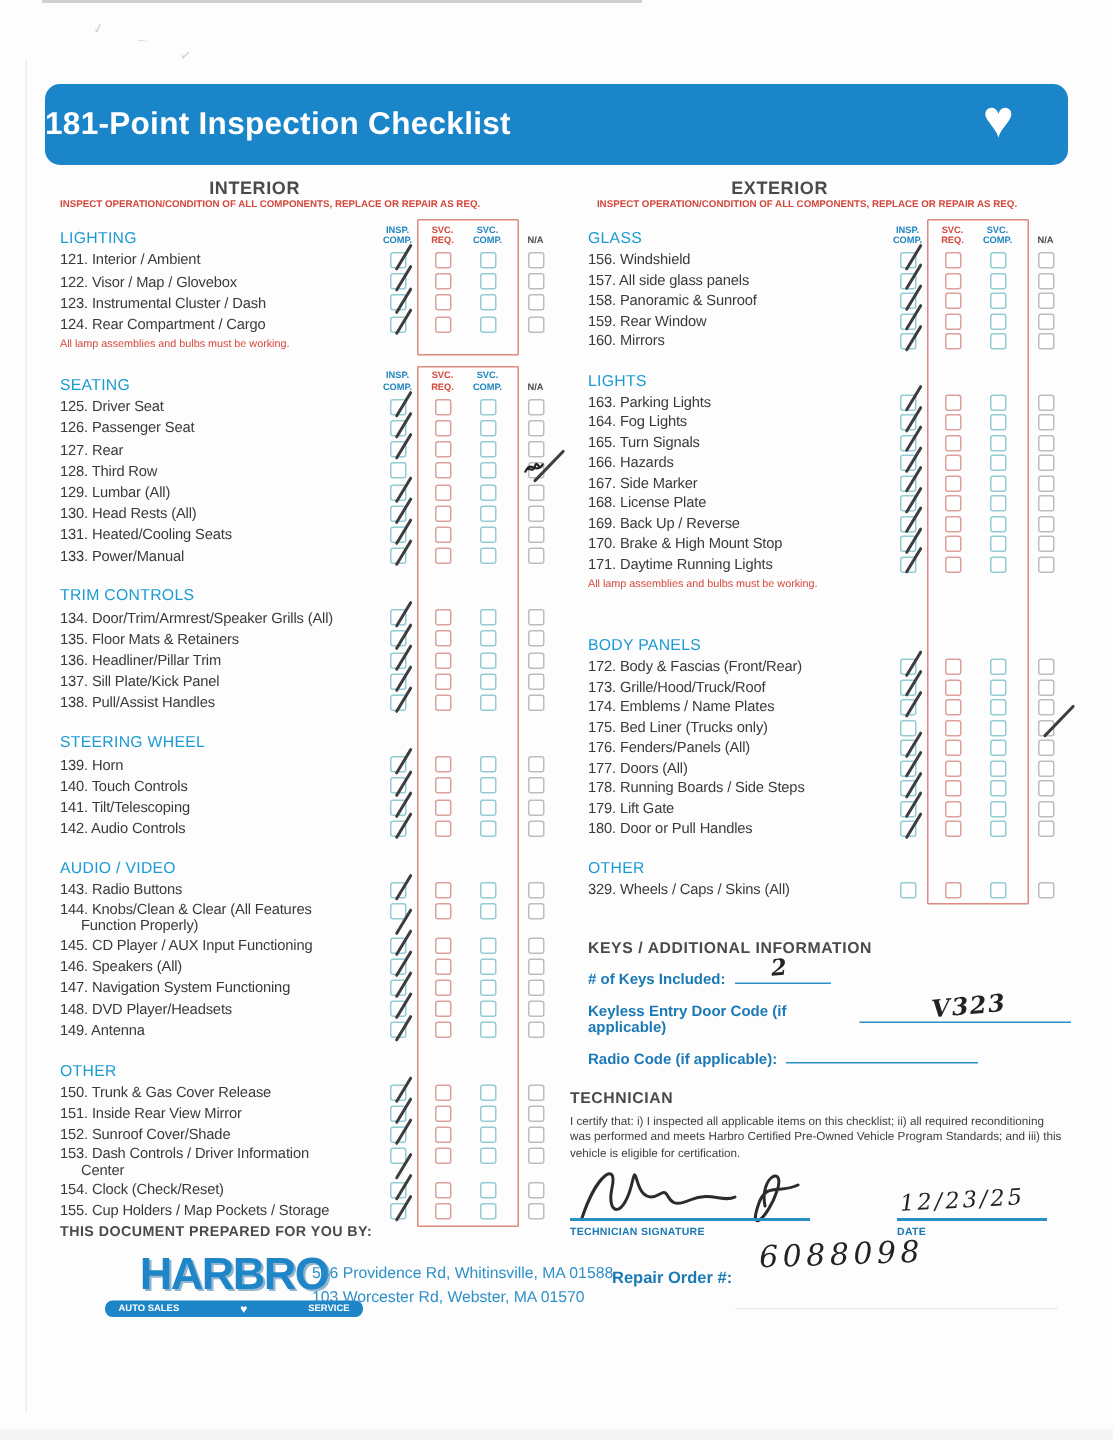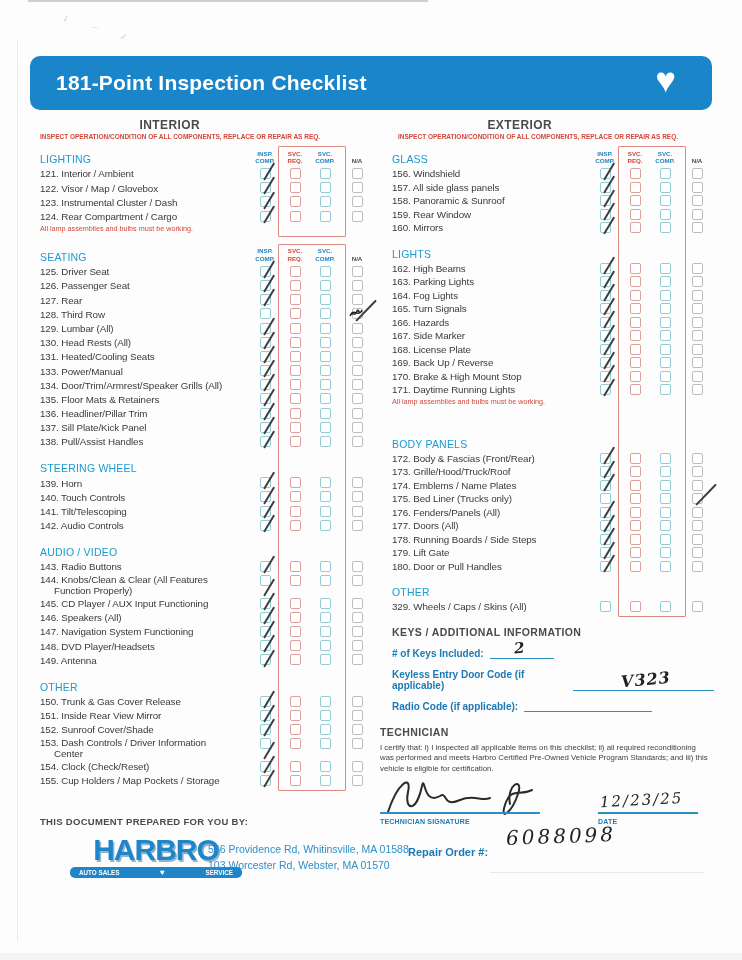--- a/index.html
+++ b/index.html
@@ -4,21 +4,21 @@
 <style>
   html,body{margin:0;padding:0}
   body{width:742px;height:960px;position:relative;background:#fdfdfd;font-family:"Liberation Sans",sans-serif;overflow:hidden}
   .scan-top{position:absolute;left:28px;top:0;width:400px;height:2px;background:#9a9a9a;opacity:.45}
   .scan-left{position:absolute;left:17px;top:40px;bottom:18px;width:1px;background:#ededed}
   .scan-bottom{position:absolute;left:0;bottom:0;width:742px;height:7px;background:#f4f4f4}
   .pm{position:absolute;color:#c6c6c6;font-size:9px;opacity:.85}
 
   
   .banner{position:absolute;left:30px;top:56px;width:682px;height:54px;background:#1a85c8;border-radius:10px;display:flex;align-items:center}
-  .banner-title{color:#fff;font-size:21px;font-weight:bold;padding-left:26px;letter-spacing:.2px}
+  .banner-title{color:#fff;font-size:21px;font-weight:bold;letter-spacing:.2px}
   .banner-heart{position:absolute;right:36px;top:6px;color:#fff;font-size:35px;line-height:1}
 
   
   .col{position:absolute;top:118px}
   .col.interior{left:40px;width:352px;--lw:210px;--rh:14.2px}
   .col.exterior{left:392px;width:330px;--lw:198px;--rh:13.5px}
   .col-title{text-align:right;font-weight:800;font-size:12px;color:#4a4a4a;letter-spacing:.4px}
   .col-sub{text-align:center;font-weight:bold;font-size:6.5px;color:#d3473c;margin-top:1px;white-space:nowrap}
   .interior .col-title{width:160px}.interior .col-sub{width:215px}
   .exterior .col-title{width:160px}.exterior .col-sub{width:292px}
@@ -42,21 +42,21 @@
   .c1{border-color:#dca19b}.c3{border-color:#bdbdbd}
   .tick{position:absolute;left:13px;bottom:1px;width:1.7px;height:20px;background:#3d3d3d;border-radius:2px;transform:rotate(31deg);transform-origin:50% 100%;z-index:3}
   .tick-long{height:29px;transform:rotate(44deg);left:15px}
   .scrib{position:absolute;left:9px;bottom:-1px;z-index:3}
   .note-row{height:10px}
   .note{color:#d3473c;font-size:7.2px;grid-column:1/2;white-space:nowrap}
 
   
   .keys{position:absolute;left:392px;top:626px;width:322px}
   .blk-title{font-size:10.5px;font-weight:800;color:#4a4a4a;letter-spacing:.4px}
-  .kf{margin-top:10px;display:flex;align-items:flex-end;font-size:10px;font-weight:bold;color:#1b79b5}
+  .kf{margin-top:10px;display:flex;align-items:center;font-size:10px;font-weight:bold;color:#1b79b5}
   .kf .fill{position:relative;border-bottom:1.6px solid #2a8fc7;height:3px;margin-left:6px}
   .w60{width:64px}.w150{width:150px}.w130{width:128px}
   .hand{font-family:"DejaVu Serif",serif;font-style:italic;color:#222}
   .kf .hw{position:absolute;bottom:1px;left:24px;font-size:15px;transform:rotate(-5deg);white-space:nowrap}
   .kf.k2 .hw{left:48px;font-size:16px;letter-spacing:1px}
 
   
   .tech{position:absolute;left:380px;top:726px;width:330px}
   .cert{font-size:7.8px;color:#3f3f3f;line-height:1.33;margin-top:5px}
   .sigrow{position:relative;height:52px;margin-top:0}
@@ -333,20 +333,27 @@
           <div class="cell">
             <span class="box c1"></span>
           </div>
           <div class="cell">
             <span class="box c2"></span>
           </div>
           <div class="cell">
             <span class="box c3"></span>
           </div>
         </div>
+        <div class="sec-head mt">
+          <div class="sec-title">TRIM CONTROLS</div>
+          <div class="hcell hc0"></div>
+          <div class="hcell hc1"></div>
+          <div class="hcell hc2"></div>
+          <div class="hcell hc3"></div>
+        </div>
         <div class="row">
           <div class="lbl">134. Door/Trim/Armrest/Speaker Grills (All)</div>
           <div class="cell">
             <span class="box c0"></span>
             <span class="tick"></span>
           </div>
           <div class="cell">
             <span class="box c1"></span>
           </div>
           <div class="cell">
@@ -821,36 +828,20 @@
           <div class="cell">
             <span class="box c3"></span>
           </div>
         </div>
         <div class="sec-head mt">
           <div class="sec-title">LIGHTS</div>
           <div class="hcell hc0"></div>
           <div class="hcell hc1"></div>
           <div class="hcell hc2"></div>
           <div class="hcell hc3"></div>
-        </div>
-        <div class="row">
-          <div class="lbl">162. High Beams</div>
-          <div class="cell">
-            <span class="box c0"></span>
-            <span class="tick"></span>
-          </div>
-          <div class="cell">
-            <span class="box c1"></span>
-          </div>
-          <div class="cell">
-            <span class="box c2"></span>
-          </div>
-          <div class="cell">
-            <span class="box c3"></span>
-          </div>
         </div>
         <div class="row">
           <div class="lbl">163. Parking Lights</div>
           <div class="cell">
             <span class="box c0"></span>
             <span class="tick"></span>
           </div>
           <div class="cell">
             <span class="box c1"></span>
           </div>

